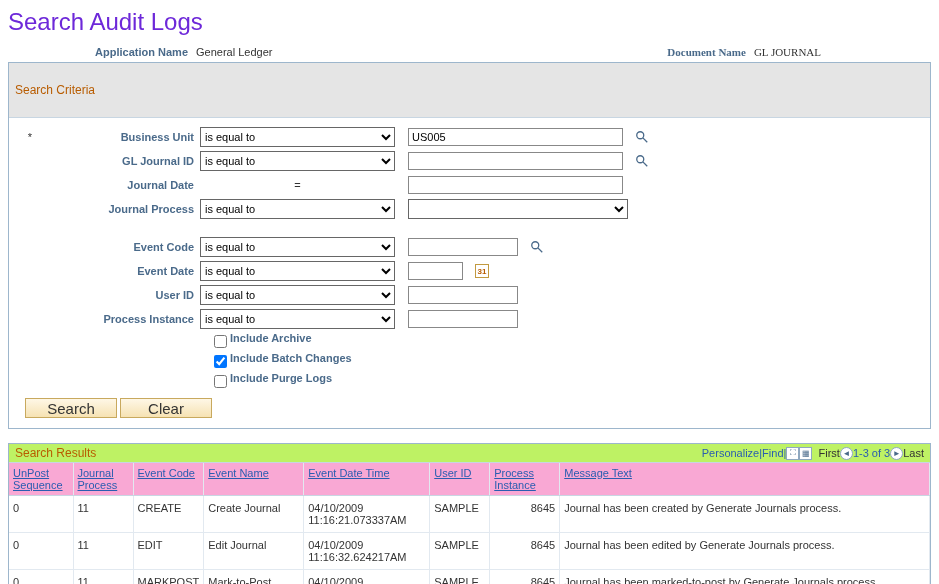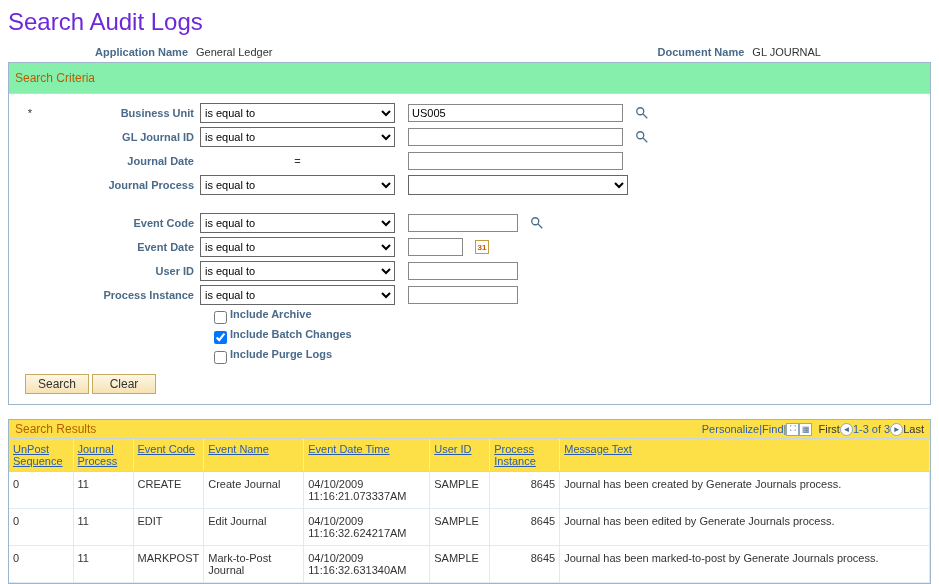--- a/index.html
+++ b/index.html
@@ -26,30 +26,30 @@
     color: #4a6a8a;
     font-weight: bold;
     text-align: right;
     padding-right: 8px;
   }
   .app-doc-row .value {
     color: #333;
   }
   .app-doc-row .left { width: 290px; display:flex; }
   .app-doc-row .left .label { width: 188px;}
-  .app-doc-row .right { margin-left: auto; display:flex; padding-right: 110px;}
+  .app-doc-row .right { margin-left: auto; display:flex; padding-right: 110px; font-family: Liberation Serif, serif;}
   .groupbox {
     border: 1px solid #9db6cc;
     margin-bottom: 14px;
   }
   .group-title {
-    background: #86efac;
+    background: #e5e5e5;
     color: #b85c00;
     font-size: 12px;
-    padding: 8px 6px;
+    padding: 20px 6px;
     border-bottom: 1px solid #c8d6e2;
   }
   .criteria-body {
     padding: 8px 6px 10px 6px;
   }
   .crit-row {
     display: flex;
     align-items: center;
     margin-bottom: 2px;
     height: 22px;
@@ -122,31 +122,31 @@
     gap:0;
   }
   .chk-row .lbltxt { color:#4a6a8a; font-weight:bold; }
   .buttons {
     margin-top: 6px;
     display:flex;
     gap:3px;
     padding-left: 10px;
   }
   .btn {
-    width: 64px;
+    width: 92px;
     height: 20px;
     border: 1px solid #c8a95e;
     background: linear-gradient(#fef7e6, #f6e2b3);
-    font-size: 12px;
+    font-size: 15px;
     color:#333;
     cursor:pointer;
   }
   
   .results-title-row {
-    background: #fde047;
+    background: #bef264;
     display:flex;
     align-items:center;
     padding: 2px 6px;
     border-bottom: 1px solid #c8d6e2;
   }
   .results-title {
     color: #b85c00;
     font-size: 12px;
   }
   .results-tools {
@@ -177,21 +177,21 @@
     border-collapse: collapse;
     font-size: 11px;
   }
   table.results th {
     text-align:left;
     color:#2a5db0;
     font-weight:normal;
     padding:4px 4px;
     border-bottom:1px solid #c8d6e2;
     border-right:1px solid #e2e9f0;
-    background:#fde047;
+    background:#f9a8d4;
     vertical-align:top;
     text-decoration: underline;
     cursor:pointer;
   }
   table.results td {
     padding:6px 4px;
     border-bottom:1px solid #e2e9f0;
     border-right:1px solid #e2e9f0;
     vertical-align:top;
     color:#333;

